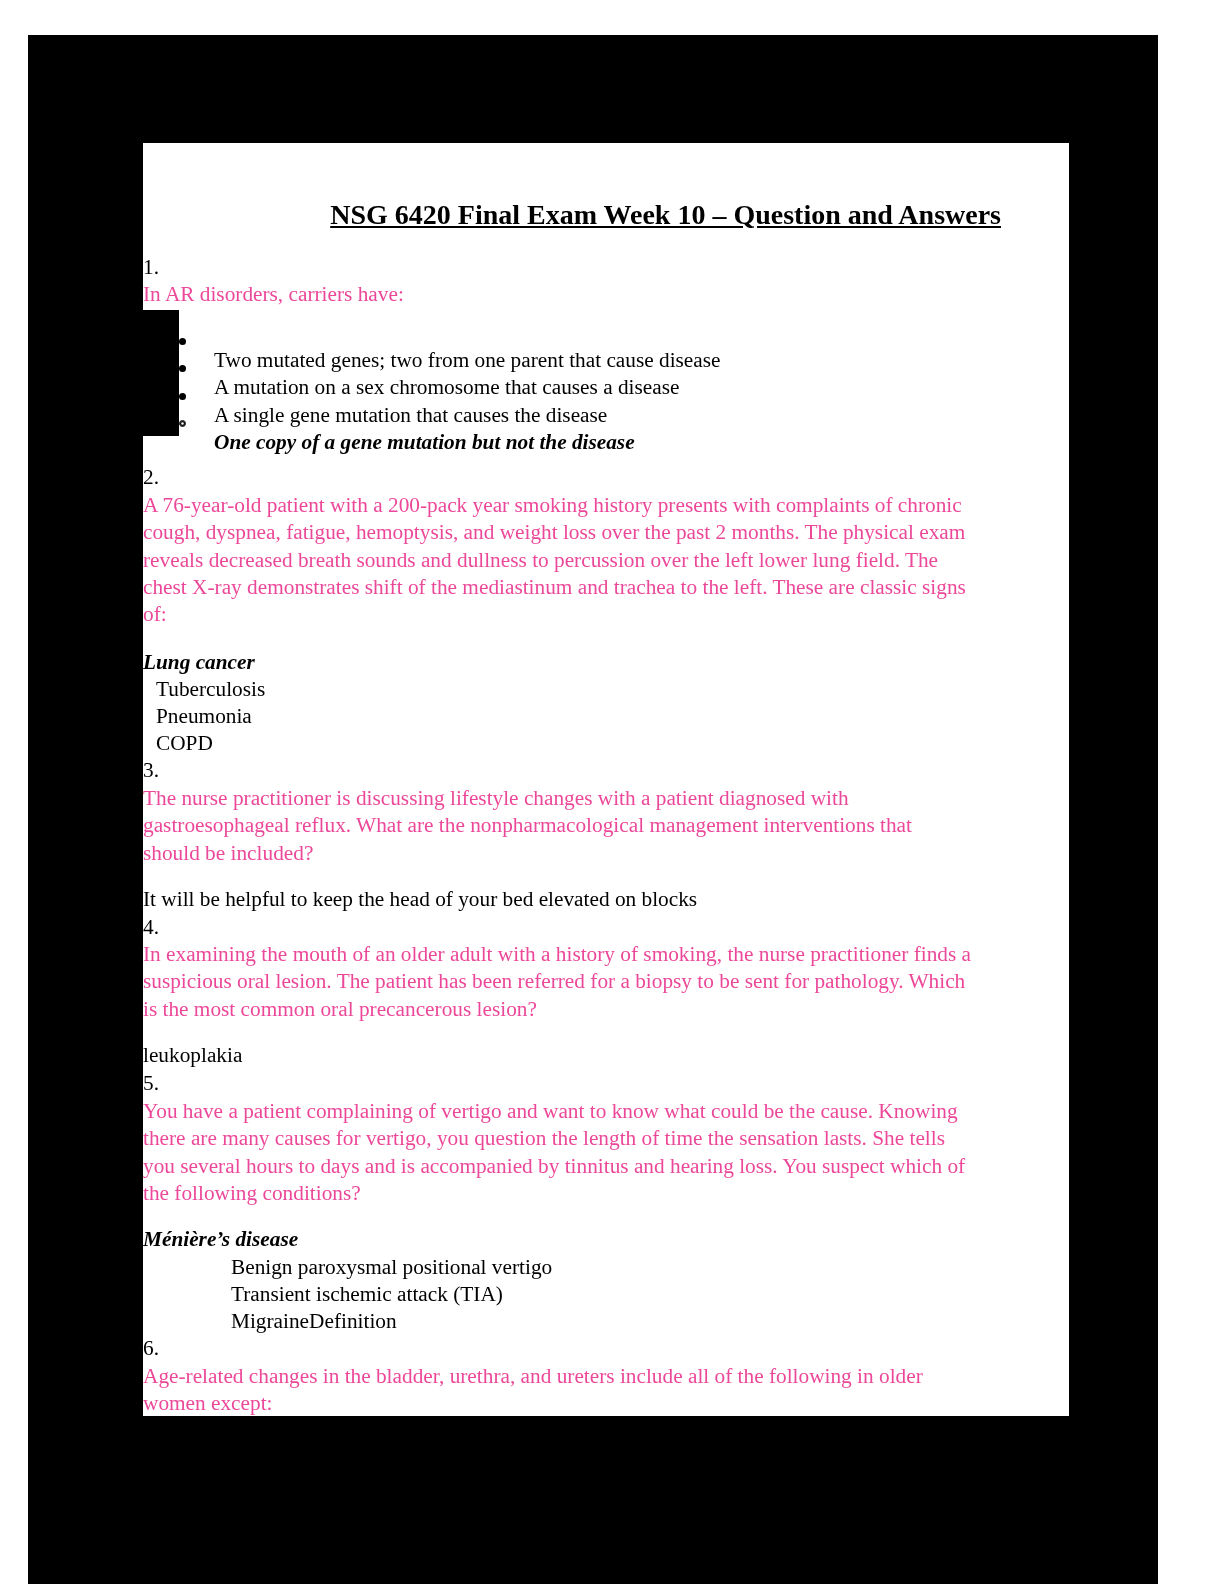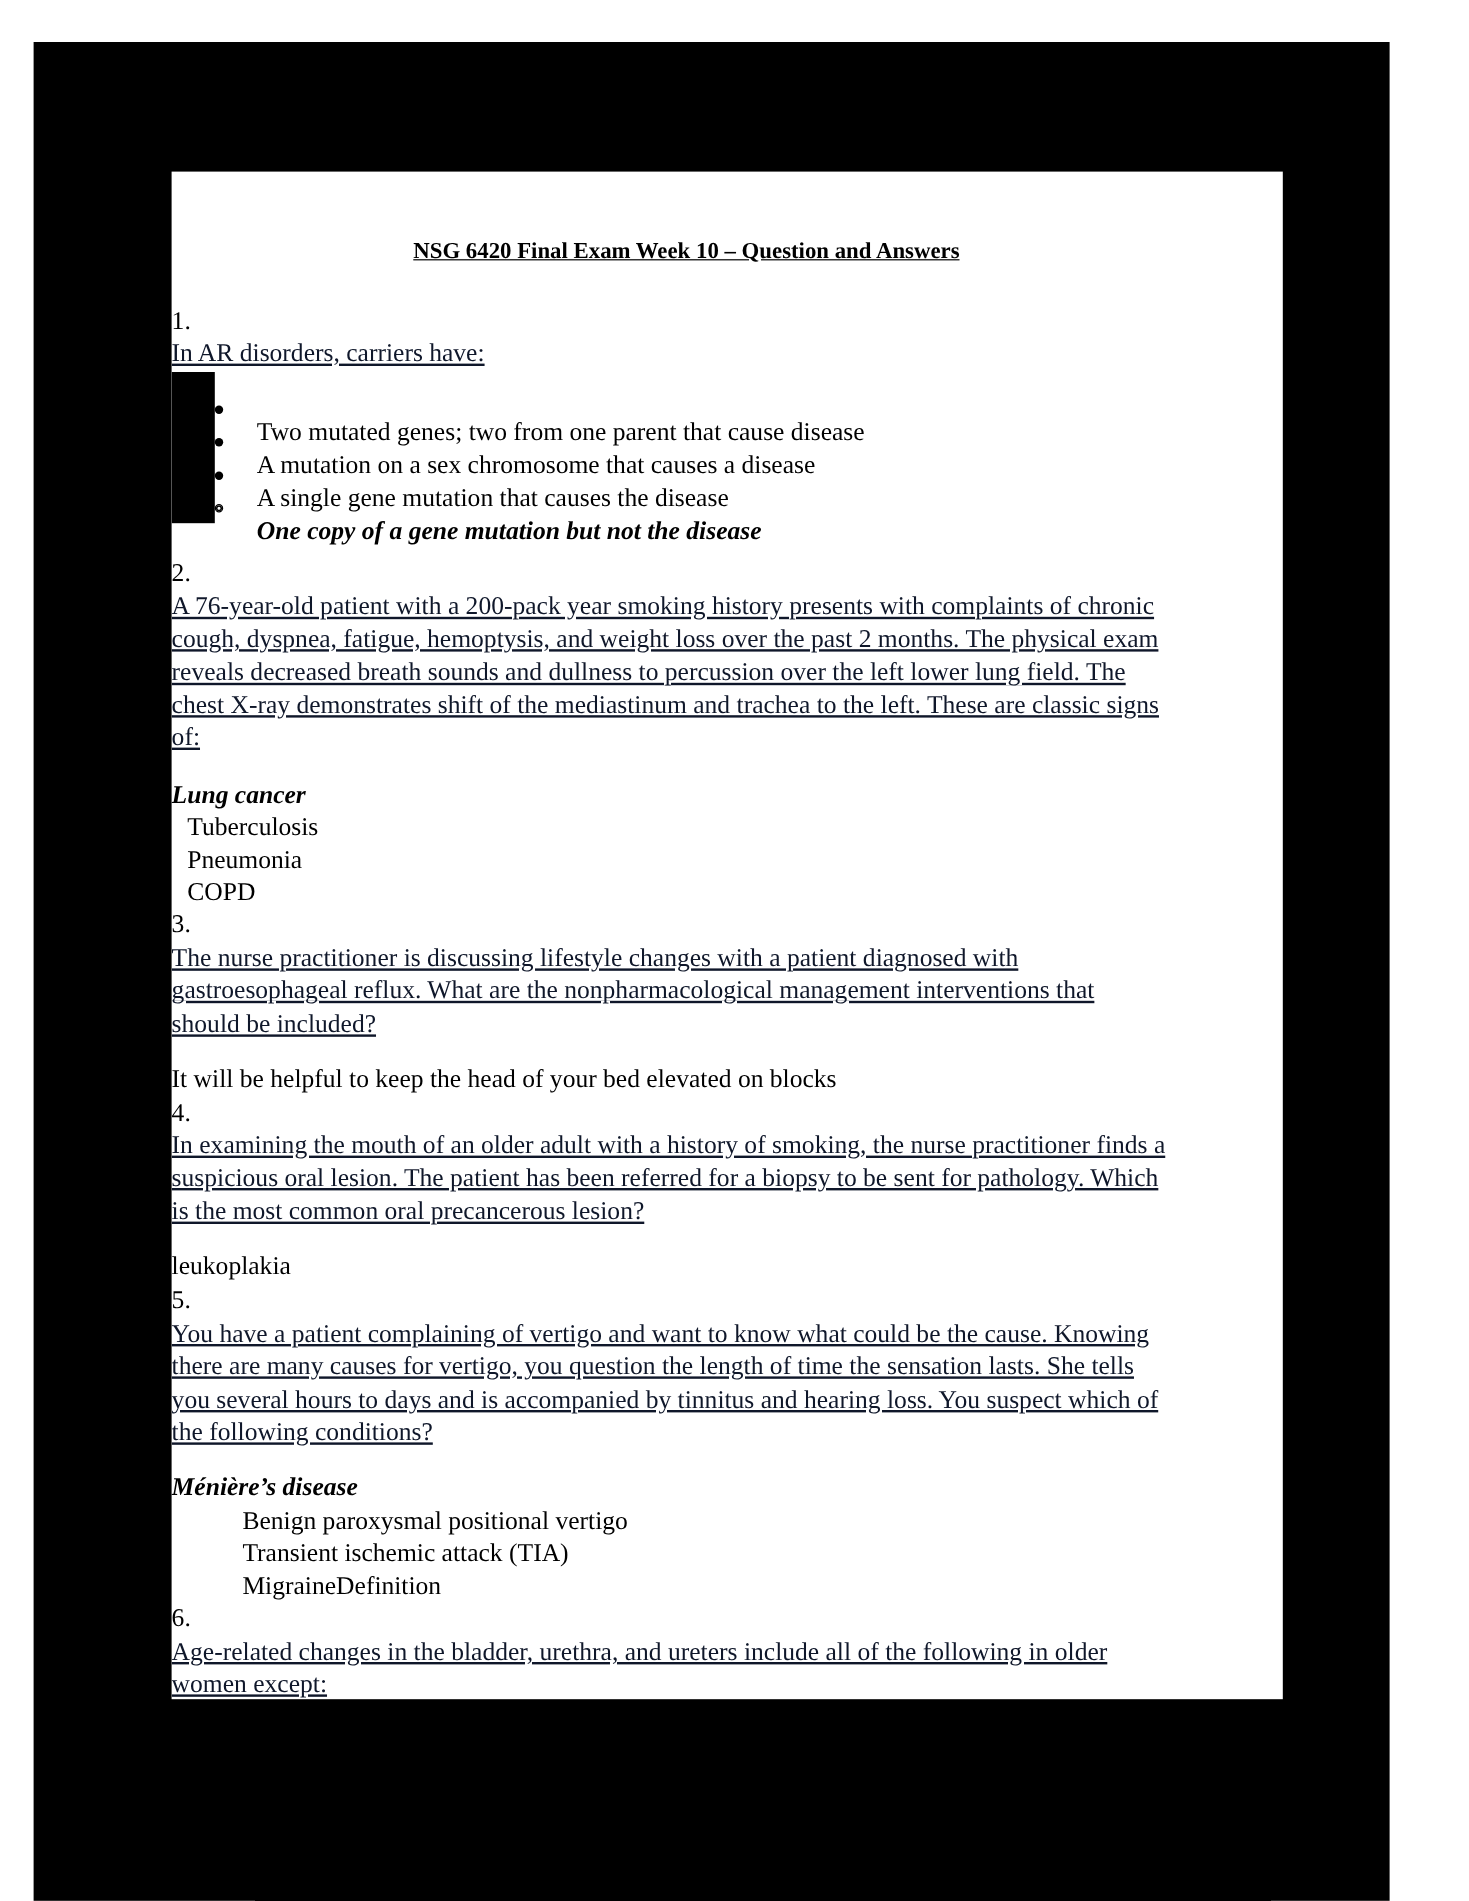--- a/index.html
+++ b/index.html
@@ -8,35 +8,35 @@
       font-family: "Liberation Serif", "DejaVu Serif", serif;
     }
     .frame {
       position: absolute; left: 28px; top: 35px; width: 1130px; height: 1549px; background: #000000;
     }
     .page {
       position: absolute; left: 143px; top: 143px; width: 926px; height: 1273px; background: #ffffff; overflow: hidden;
     }
     .content { position: absolute; left: 0; top: 0; width: 926px; font-size: 21.3px; line-height: 27.3px; color: #000; }
     .title {
-      position: absolute; left: 0; top: 56px; width: 858px; text-align: center;
-      font-weight: bold; text-decoration: underline; font-size: 19px;
+      position: absolute; left: 0; top: 56px; width: 858px; text-align: right;
+      font-weight: bold; text-decoration: underline; font-size: 28px;
     }
     .blk { position: absolute; left: 0; }
-    .q { color: #0f172a; text-decoration: underline; }
+    .q { color: #ec4899; }
     .b { font-weight: bold; font-style: italic; }
     .num { color: #000; }
     .redact { position: absolute; left: 0; top: 167px; width: 36px; height: 126px; background: #000; }
     .bullets { position: absolute; left: 0; top: 184px; }
     .bullet-row { position: relative; height: 27.3px; }
     .bullet-dot { position: absolute; left: 36px; top: 11px; width: 7px; height: 7px; border-radius: 50%; background: #000; }
     .bullet-dot.sel { background: #fff; border: 1.5px solid #000; width: 5px; height: 5px; box-shadow: inset 0 0 0 1.2px #000; }
     .bullet-text { position: absolute; left: 71px; top: 0; white-space: nowrap; margin-top: 20px; }
     .ind1 { padding-left: 13px; }
-    .ind2 { padding-left: 59px; }
+    .ind2 { padding-left: 88px; }
     .line { white-space: nowrap; }
   </style>
 </head>
 <body>
 
 <div class="frame"></div>
 
 <div class="page">
   <div class="title">NSG 6420 Final Exam Week 10 – Question and Answers</div>
 

